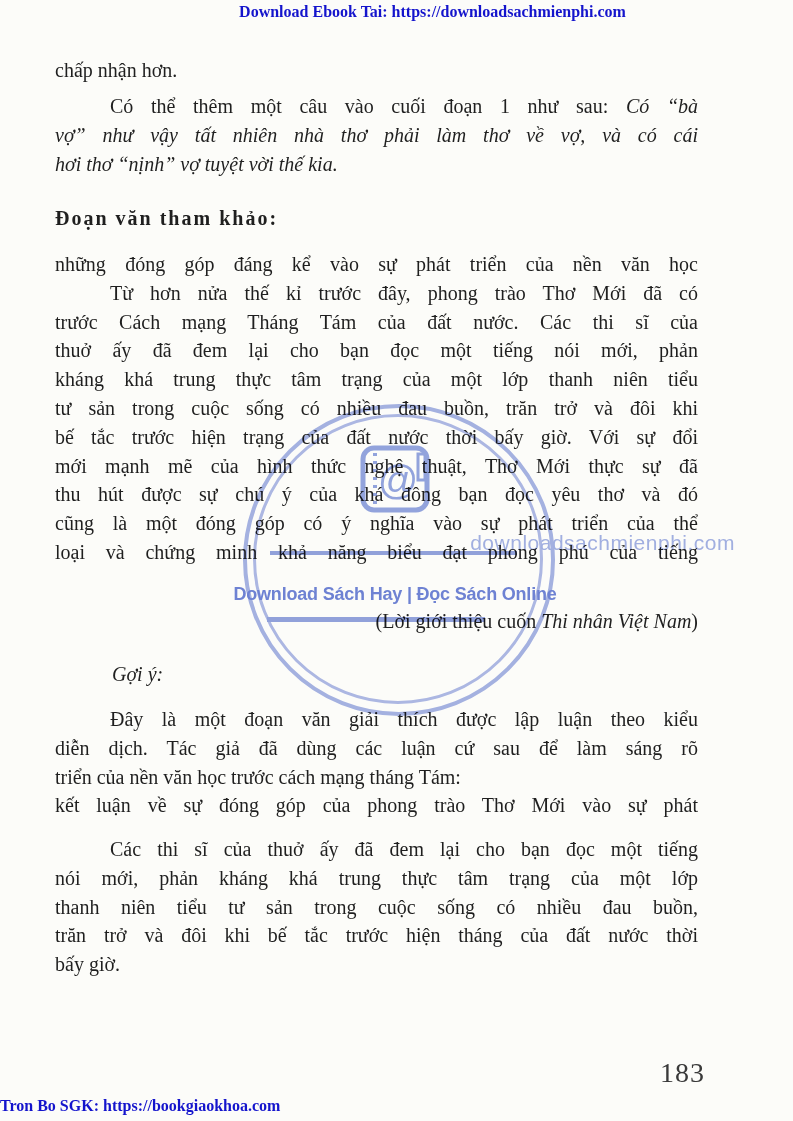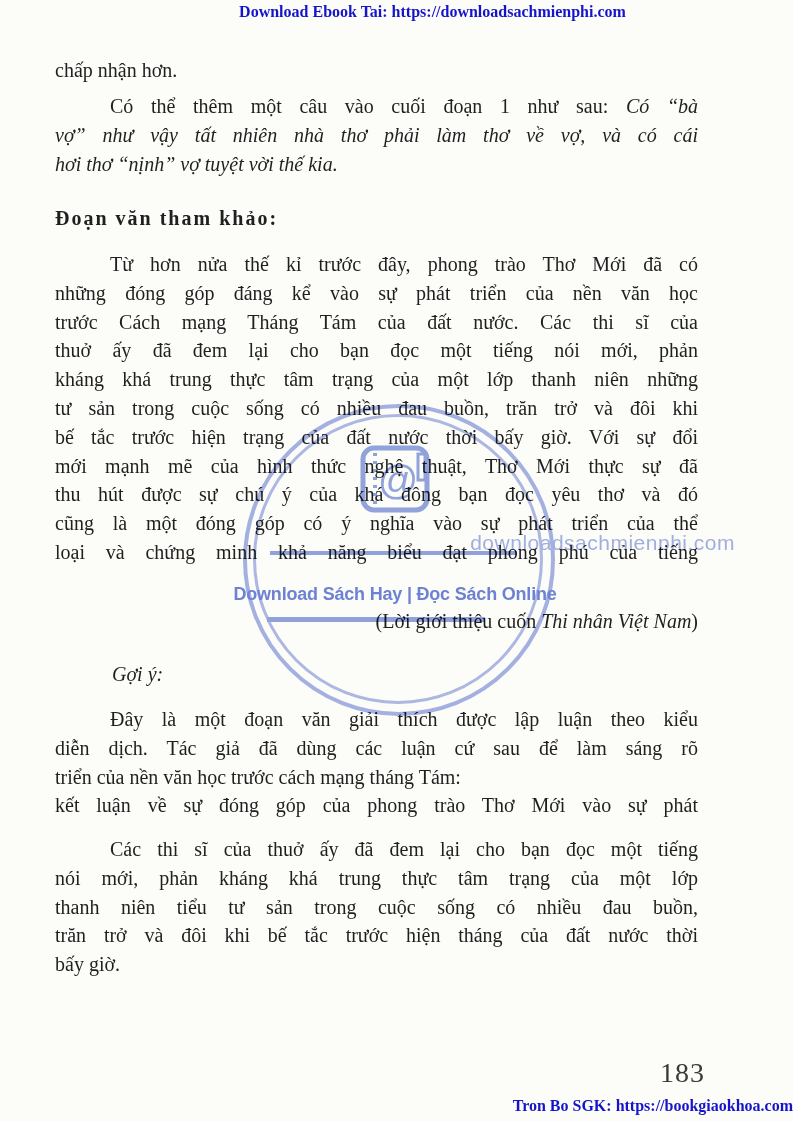--- a/index.html
+++ b/index.html
@@ -12,21 +12,21 @@
     overflow:hidden;
   }
   .hdr{
     position:absolute;top:3px;left:0;width:100%;
     text-align:center;font-size:16px;font-weight:700;
     color:#1414cc;
     padding-left:36px;
   }
   .ftr{
     position:absolute;top:1097px;left:0;width:100%;
-    text-align:right;font-size:16px;font-weight:700;
+    text-align:left;font-size:16px;font-weight:700;
     color:#1414cc;
   }
   .col{
     position:absolute;left:55px;width:643px;
     font-size:20px;line-height:28.8px;
   }
   .line{text-align:justify;text-align-last:justify;}
   .line.end{text-align-last:left;}
   .line.ind{text-indent:55px;}
   .it{font-style:italic;}
@@ -93,25 +93,25 @@
 
   <div class="col" style="top:92px;">
     <div class="line ind"><span>Có thể thêm một câu vào cuối đoạn 1 như sau: </span><span class="it">Có “bà</span></div>
     <div class="line it">vợ” như vậy tất nhiên nhà thơ phải làm thơ về vợ, và có cái</div>
     <div class="line end it">hơi thơ “nịnh” vợ tuyệt vời thế kia.</div>
   </div>
 
   <div class="heading">Đoạn văn tham khảo:</div>
 
   <div class="col" style="top:250px;">
+    <div class="line">những đóng góp đáng kể vào sự phát triển của nền văn học</div>
     <div class="line ind">Từ hơn nửa thế kỉ trước đây, phong trào Thơ Mới đã có</div>
-    <div class="line">những đóng góp đáng kể vào sự phát triển của nền văn học</div>
     <div class="line">trước Cách mạng Tháng Tám của đất nước. Các thi sĩ của</div>
     <div class="line">thuở ấy đã đem lại cho bạn đọc một tiếng nói mới, phản</div>
-    <div class="line">kháng khá trung thực tâm trạng của một lớp thanh niên những</div>
+    <div class="line">kháng khá trung thực tâm trạng của một lớp thanh niên tiểu</div>
     <div class="line">tư sản trong cuộc sống có nhiều đau buồn, trăn trở và đôi khi</div>
     <div class="line">bế tắc trước hiện trạng của đất nước thời bấy giờ. Với sự đổi</div>
     <div class="line">mới mạnh mẽ của hình thức nghệ thuật, Thơ Mới thực sự đã</div>
     <div class="line">thu hút được sự chú ý của khá đông bạn đọc yêu thơ và đó</div>
     <div class="line">cũng là một đóng góp có ý nghĩa vào sự phát triển của thể</div>
     <div class="line">loại và chứng minh khả năng biểu đạt phong phú của tiếng</div>
   </div>
 
   <div class="attr"><span>(Lời giới thiệu cuốn </span><span class="it">Thi nhân Việt Nam</span><span>)</span></div>
 

